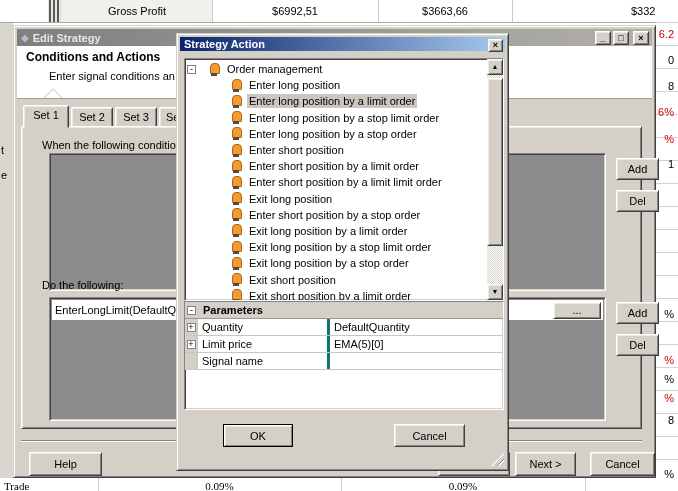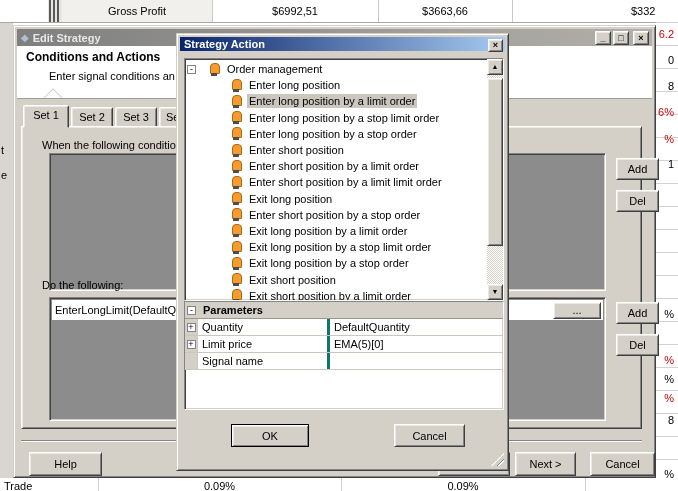--- a/index.html
+++ b/index.html
@@ -13,21 +13,21 @@
   .bg-top .val { position:absolute; top:0; height:22px; line-height:22px; text-align:center; }
   .splitter { position:absolute; left:48px; top:0; width:14px; height:22px; background:#e8e6e1; }
   .splitter i { position:absolute; top:0; width:2px; height:22px; background:#5a5a5a; }
   .bg-left { position:absolute; left:0; top:23px; width:13px; height:455px; background:#d9d6cf; }
   .left-frag { position:absolute; left:1px; color:#000; }
   .bg-right { position:absolute; left:656px; top:0; width:22px; height:491px; background:#fff;
     background-image:repeating-linear-gradient(to bottom, transparent 0 22px, #d2d2d2 22px 23px); }
   .edge-frag { position:absolute; right:4px; white-space:nowrap; }
   .bg-bottom { position:absolute; left:0; top:478px; width:678px; height:13px; background:#fff; }
   .bg-bottom .vline { position:absolute; top:0; width:1px; height:13px; background:#d0d0d0; }
-  .bg-bottom .cell { position:absolute; top:2px; text-align:center; white-space:nowrap; }
+  .bg-bottom .cell { position:absolute; top:2px; text-align:center; white-space:nowrap;font-family:Liberation Serif, serif; }
 
   
   .window { position:absolute; background:#d4d0c8; border:1px solid; border-color:#d4d0c8 #404040 #404040 #d4d0c8;
     box-shadow:inset 1px 1px 0 #ffffff, inset -1px -1px 0 #848484; }
   .btn { position:absolute; background:#d4d0c8; border:1px solid; border-color:#ffffff #404040 #404040 #ffffff;
     box-shadow:inset 1px 1px 0 #ece9e2, inset -1px -1px 0 #848484; font-size:11px; text-align:center; cursor:default;
     font-family:"Liberation Sans","DejaVu Sans",sans-serif; }
   .btn.focused { border-color:#000; box-shadow:inset 1px 1px 0 #ffffff, inset -1px -1px 0 #848484, inset 2px 2px 0 #ece9e2; }
   .sunken { border:1px solid; border-color:#848484 #ffffff #ffffff #848484; box-shadow:inset 1px 1px 0 #404040, inset -1px -1px 0 #d4d0c8; }
   .titlebar { position:absolute; left:3px; right:3px; top:3px; height:14px; display:flex; align-items:center;
@@ -280,18 +280,18 @@
             <span class="p-value">EMA(5)[0]</span>
           </div>
           <div class="param-row">
             <span class="p-gutter"></span>
             <span class="p-name">Signal name</span>
             <span class="p-value"></span>
           </div>
         </div>
     </div>
 
-    <button class="btn focused" style="left:54px;top:390px;width:78px;height:23px">OK</button>
+    <button class="btn focused" style="left:46px;top:390px;width:70px;height:23px">OK</button>
     <button class="btn" style="left:217px;top:390px;width:71px;height:23px">Cancel</button>
     <div class="grip"></div>
   </div>
 
 </div>
 
 </body></html>

